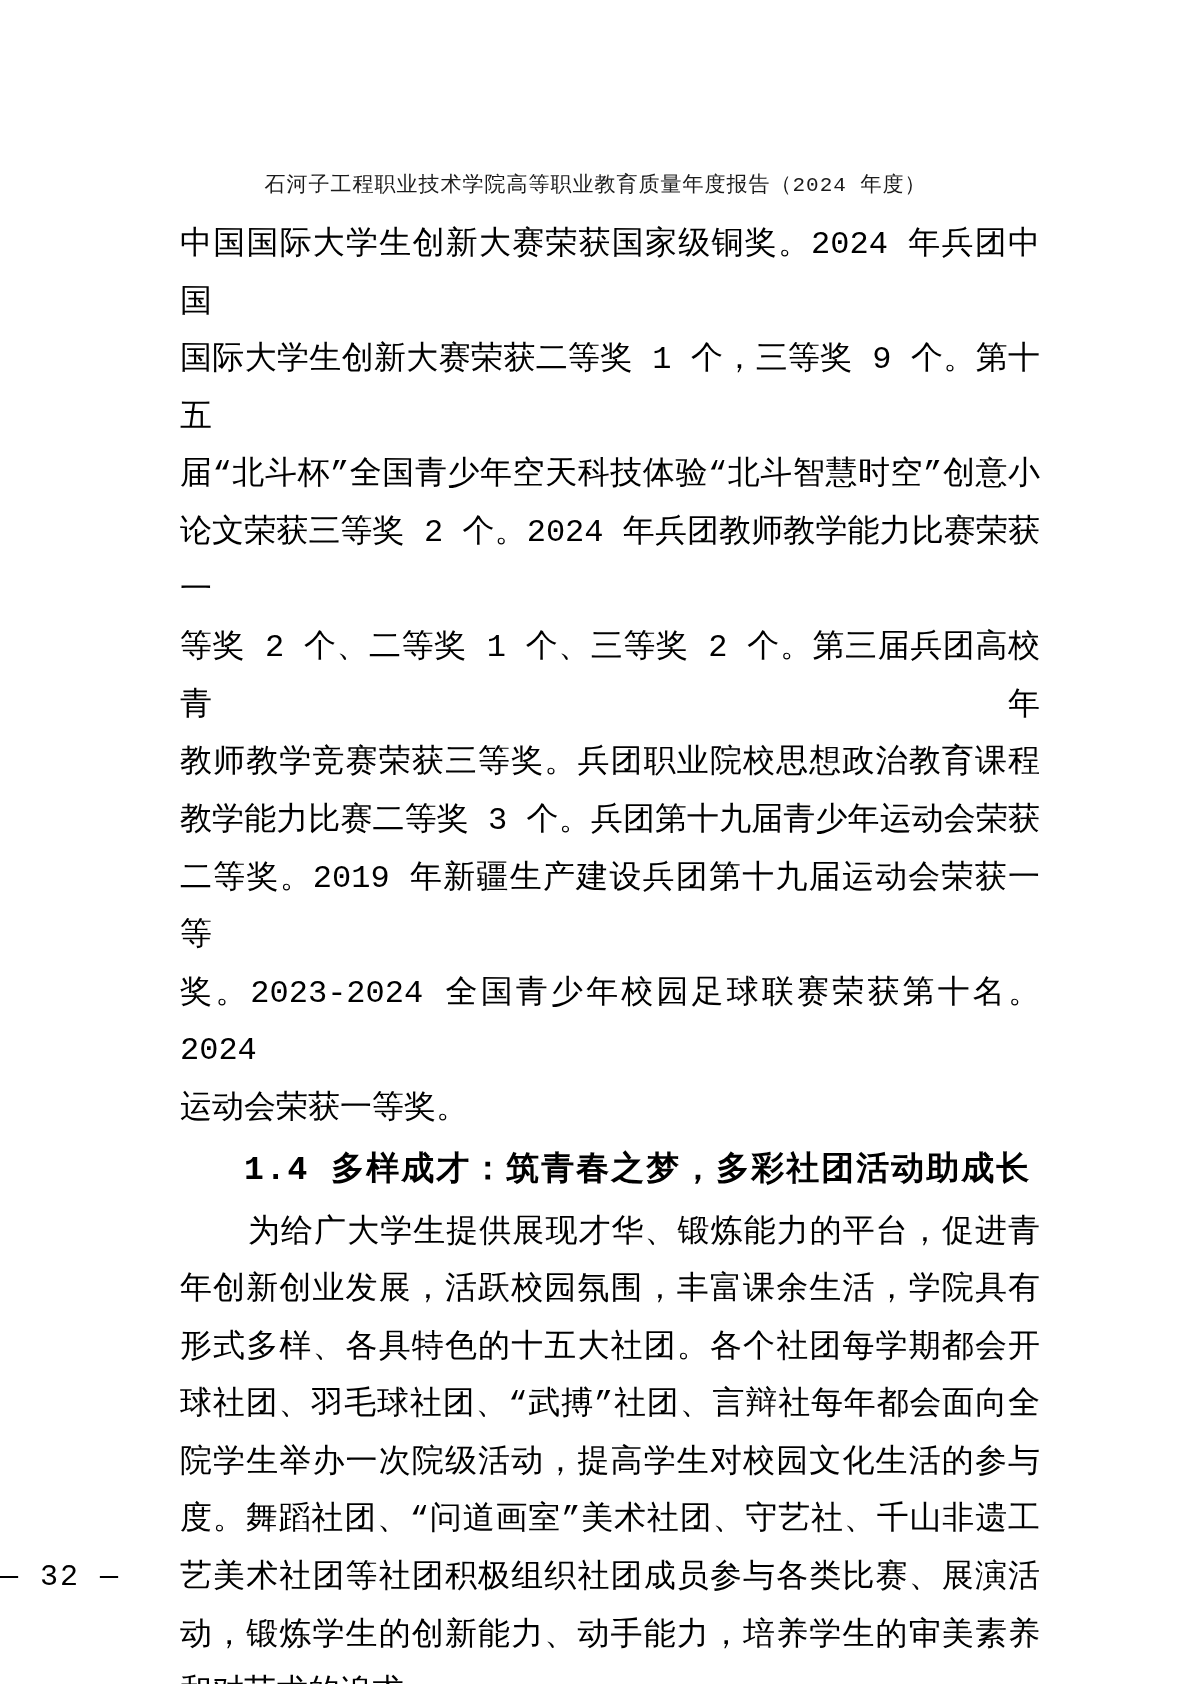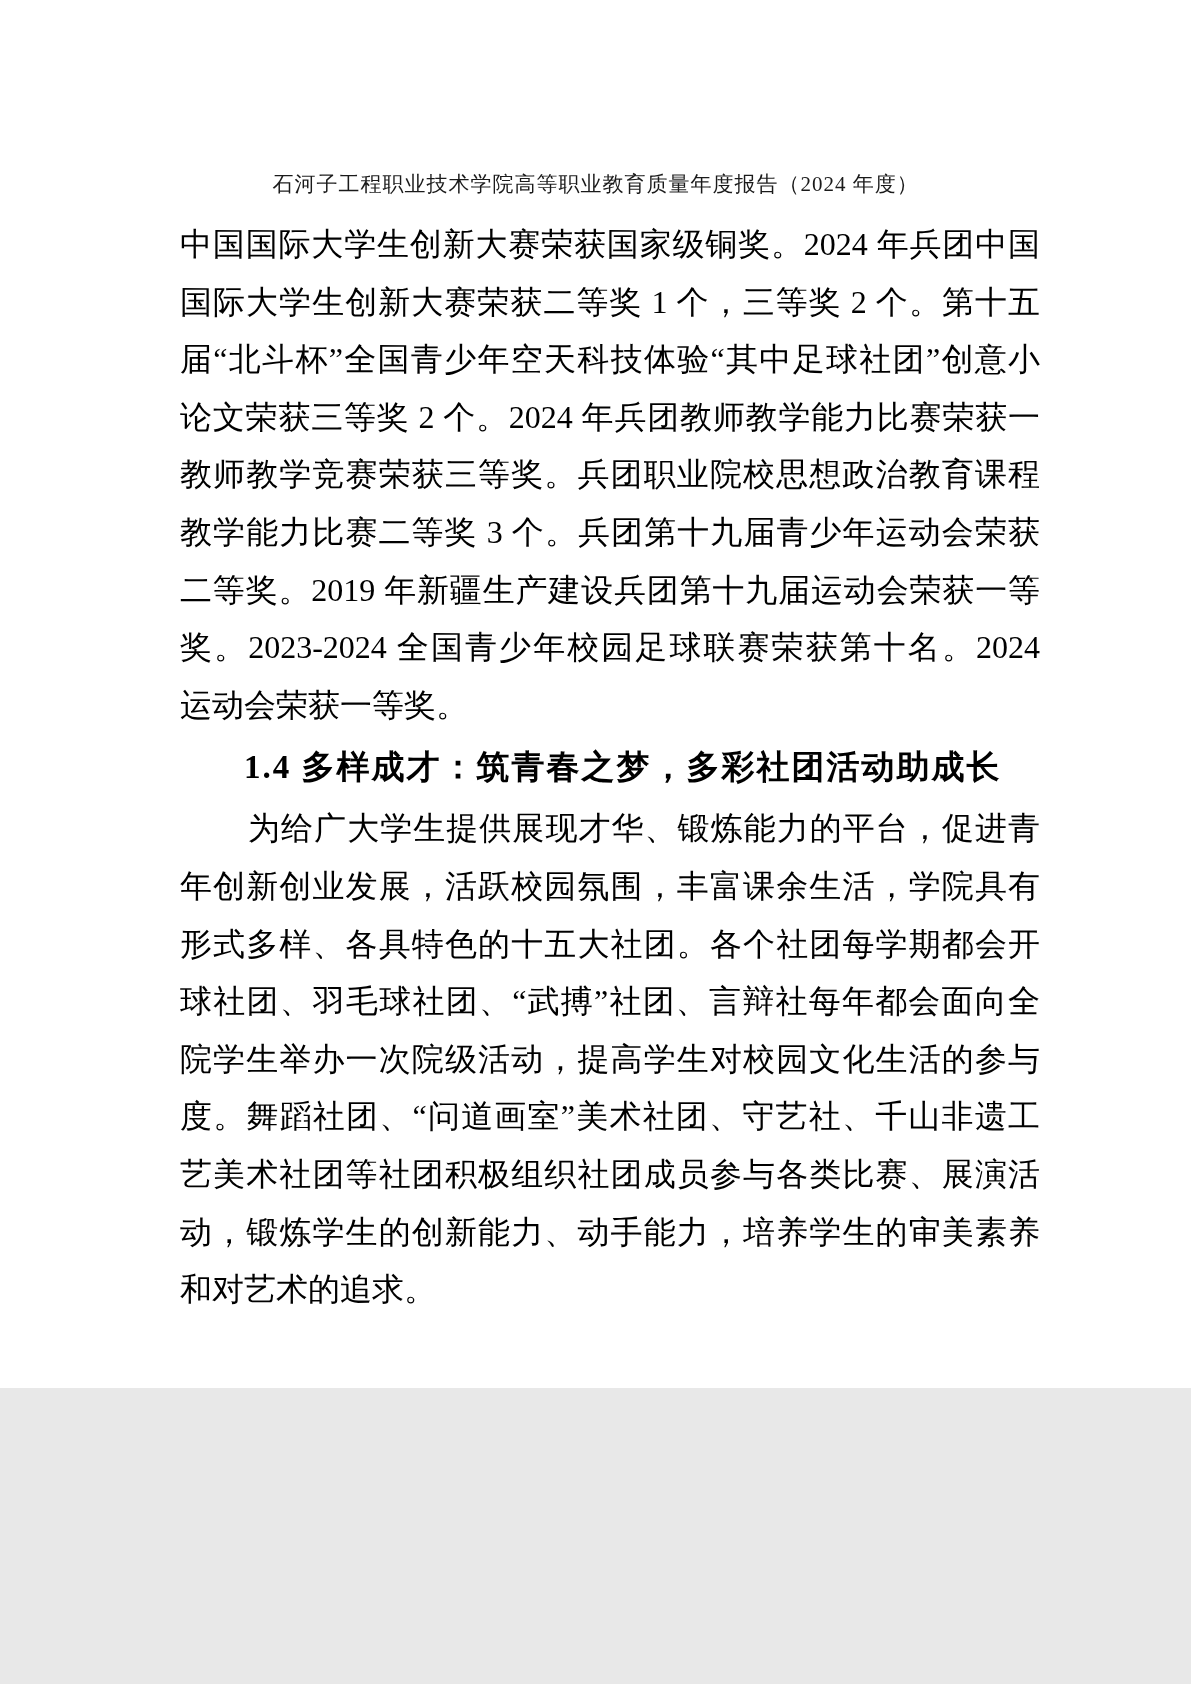--- a/index.html
+++ b/index.html
@@ -1,22 +1,22 @@
 <!DOCTYPE html>
 <html><head>
 <meta charset="utf-8">
 <style>
   html,body { margin:0; padding:0; background:#e8e8e8; }
   .page {
     position:relative;
-    width:1191px; height:1388px;
+    width:1191px; height:1684px;
     margin:0 auto;
     background:#ffffff;
     color:#000000;
-    font-family:Liberation Serif, serif;
+    font-family:Liberation Mono, monospace;
     overflow:hidden;
   }
   .doc-header {
     position:absolute;
     top:170px; left:0; width:100%;
     text-align:center;
     font-size:21px;
     letter-spacing:1px;
     color:#1a1a1a;
   }
@@ -59,23 +59,24 @@
 <body>
 
 <div class="page">
 
   <div class="doc-header">石河子工程职业技术学院高等职业教育质量年度报告（2024 年度）</div>
 
   <div class="body-block">
 
     <div>
       <div class="line">中国国际大学生创新大赛荣获国家级铜奖。2024 年兵团中国</div>
-      <div class="line">国际大学生创新大赛荣获二等奖 1 个，三等奖 2 个。第十五</div>
-      <div class="line">届“北斗杯”全国青少年空天科技体验“其中足球社团”创意小</div>
+      <div class="line">国际大学生创新大赛荣获二等奖 1 个，三等奖 9 个。第十五</div>
+      <div class="line">届“北斗杯”全国青少年空天科技体验“北斗智慧时空”创意小</div>
       <div class="line">论文荣获三等奖 2 个。2024 年兵团教师教学能力比赛荣获一</div>
+      <div class="line">等奖 2 个、二等奖 1 个、三等奖 2 个。第三届兵团高校青年</div>
       <div class="line">教师教学竞赛荣获三等奖。兵团职业院校思想政治教育课程</div>
       <div class="line">教学能力比赛二等奖 3 个。兵团第十九届青少年运动会荣获</div>
       <div class="line">二等奖。2019 年新疆生产建设兵团第十九届运动会荣获一等</div>
       <div class="line">奖。2023-2024 全国青少年校园足球联赛荣获第十名。2024</div>
       <div class="line para-end">运动会荣获一等奖。</div>
     </div>
 
     <div class="heading-line">1.4 多样成才：筑青春之梦，多彩社团活动助成长</div>
 
     <div>

